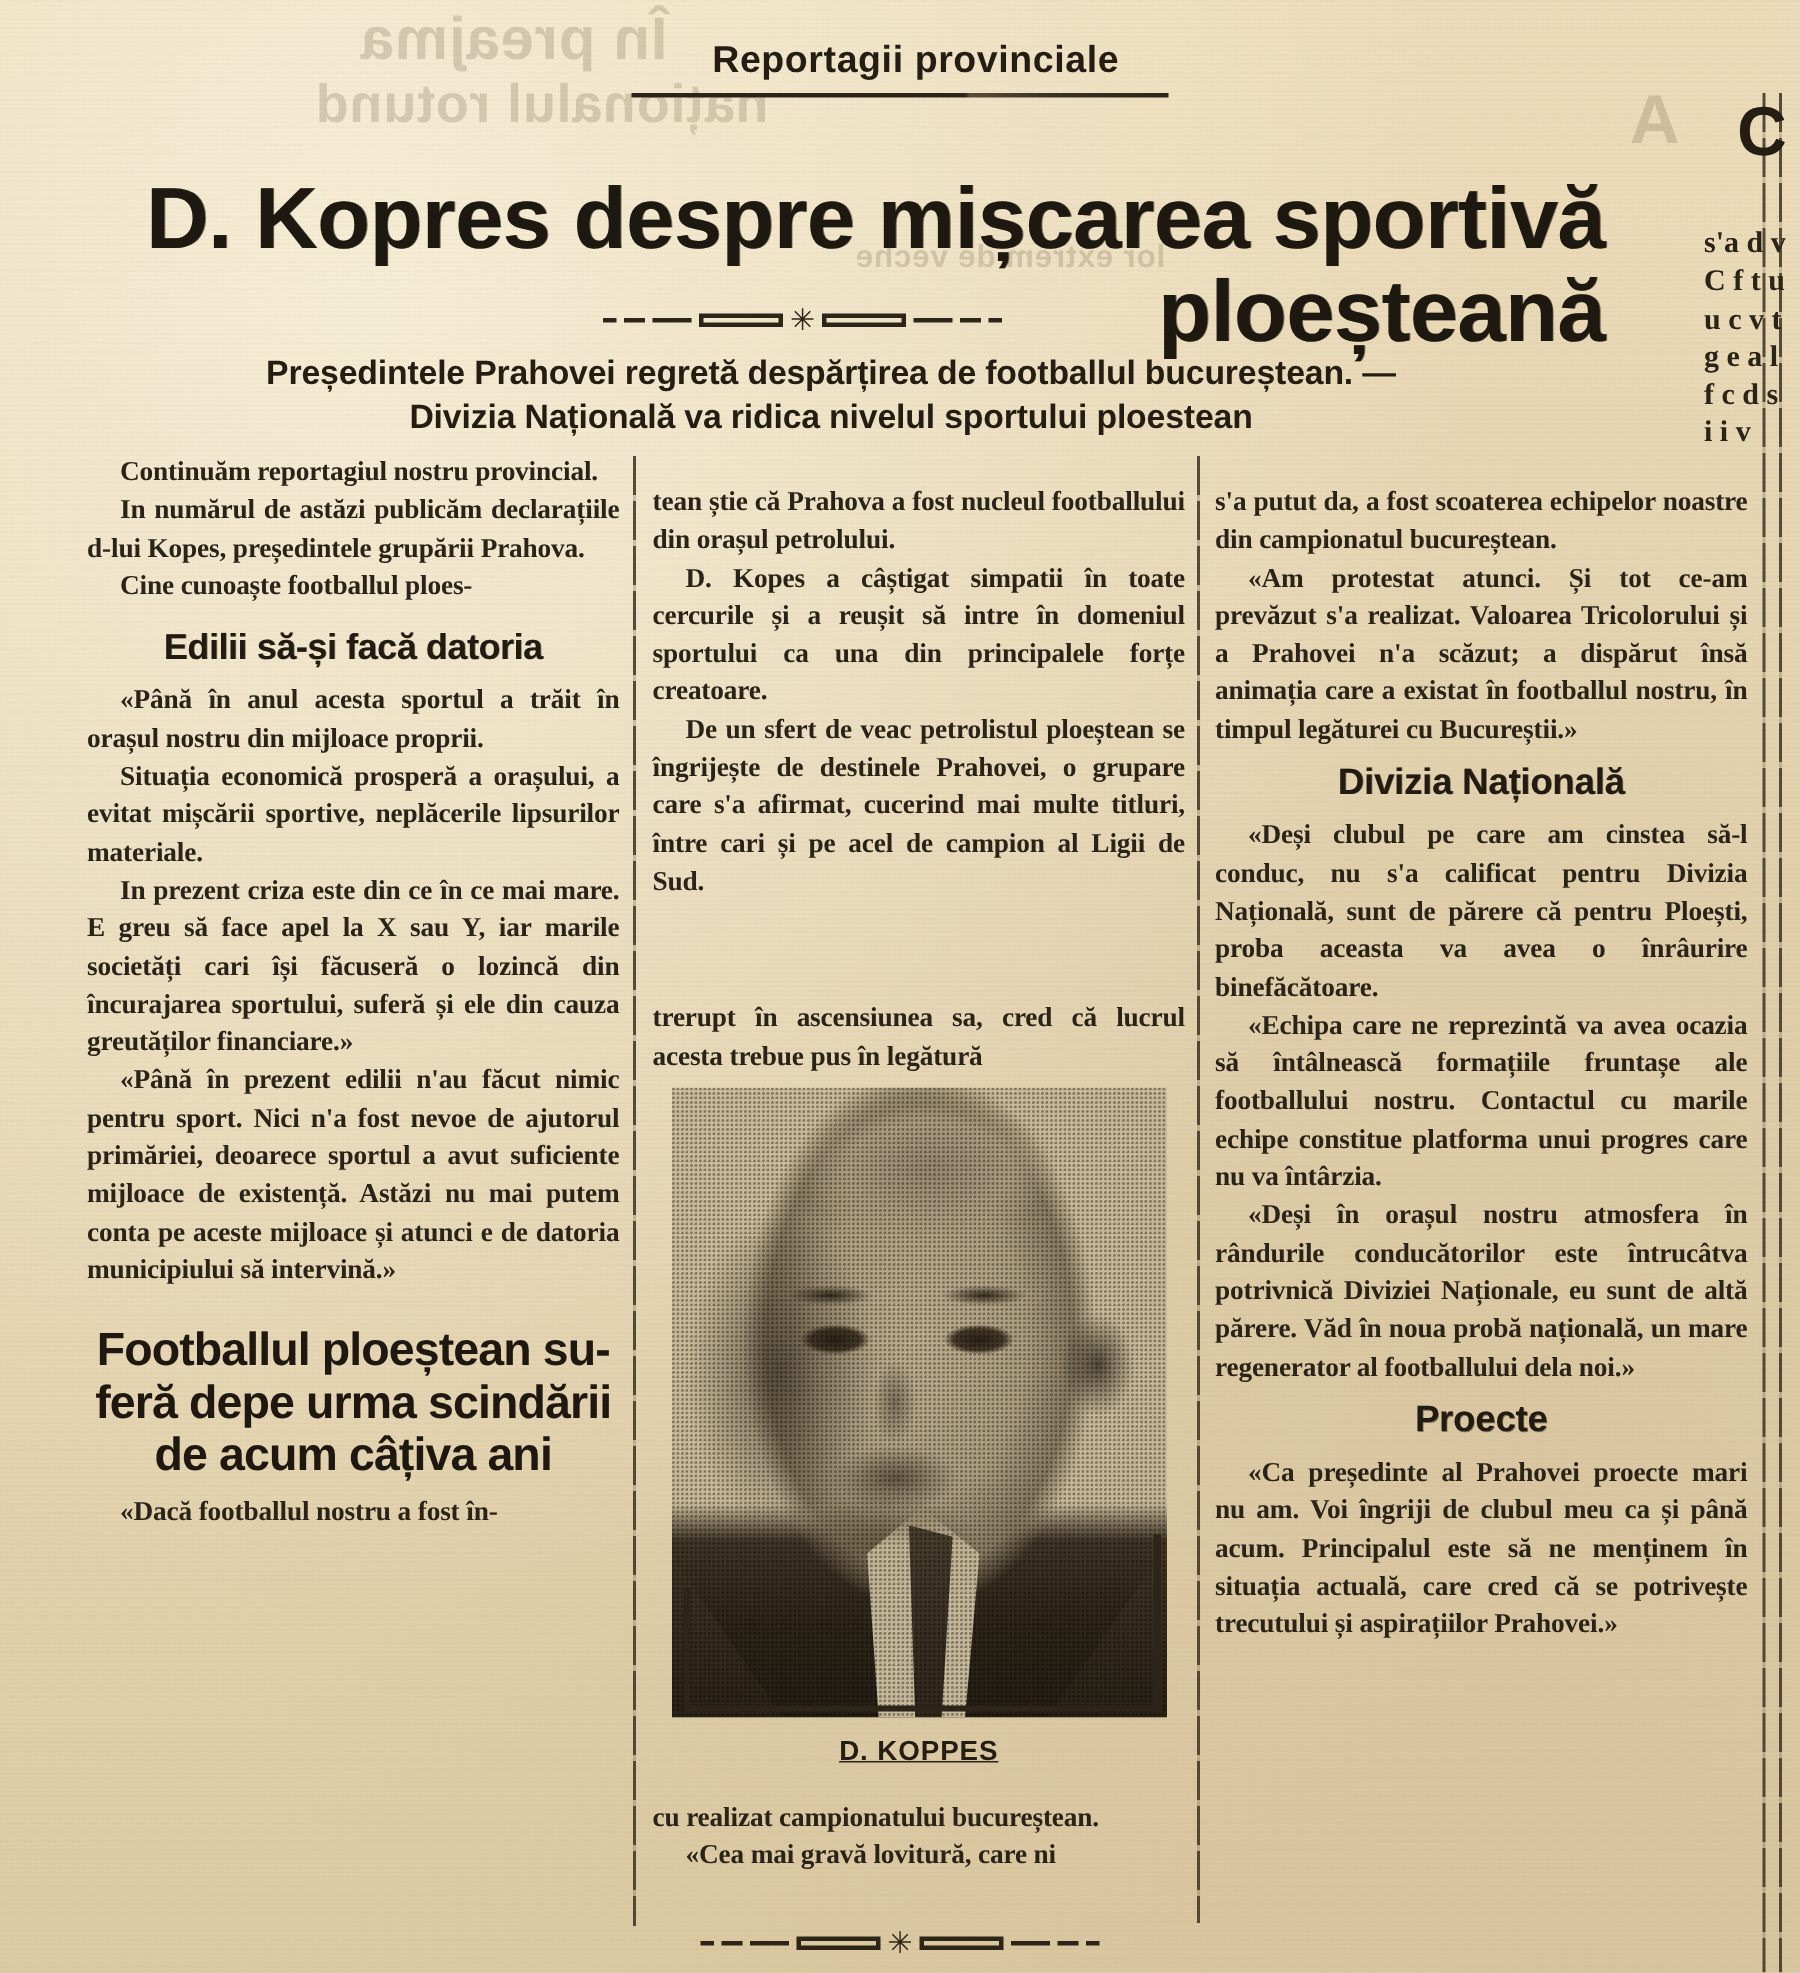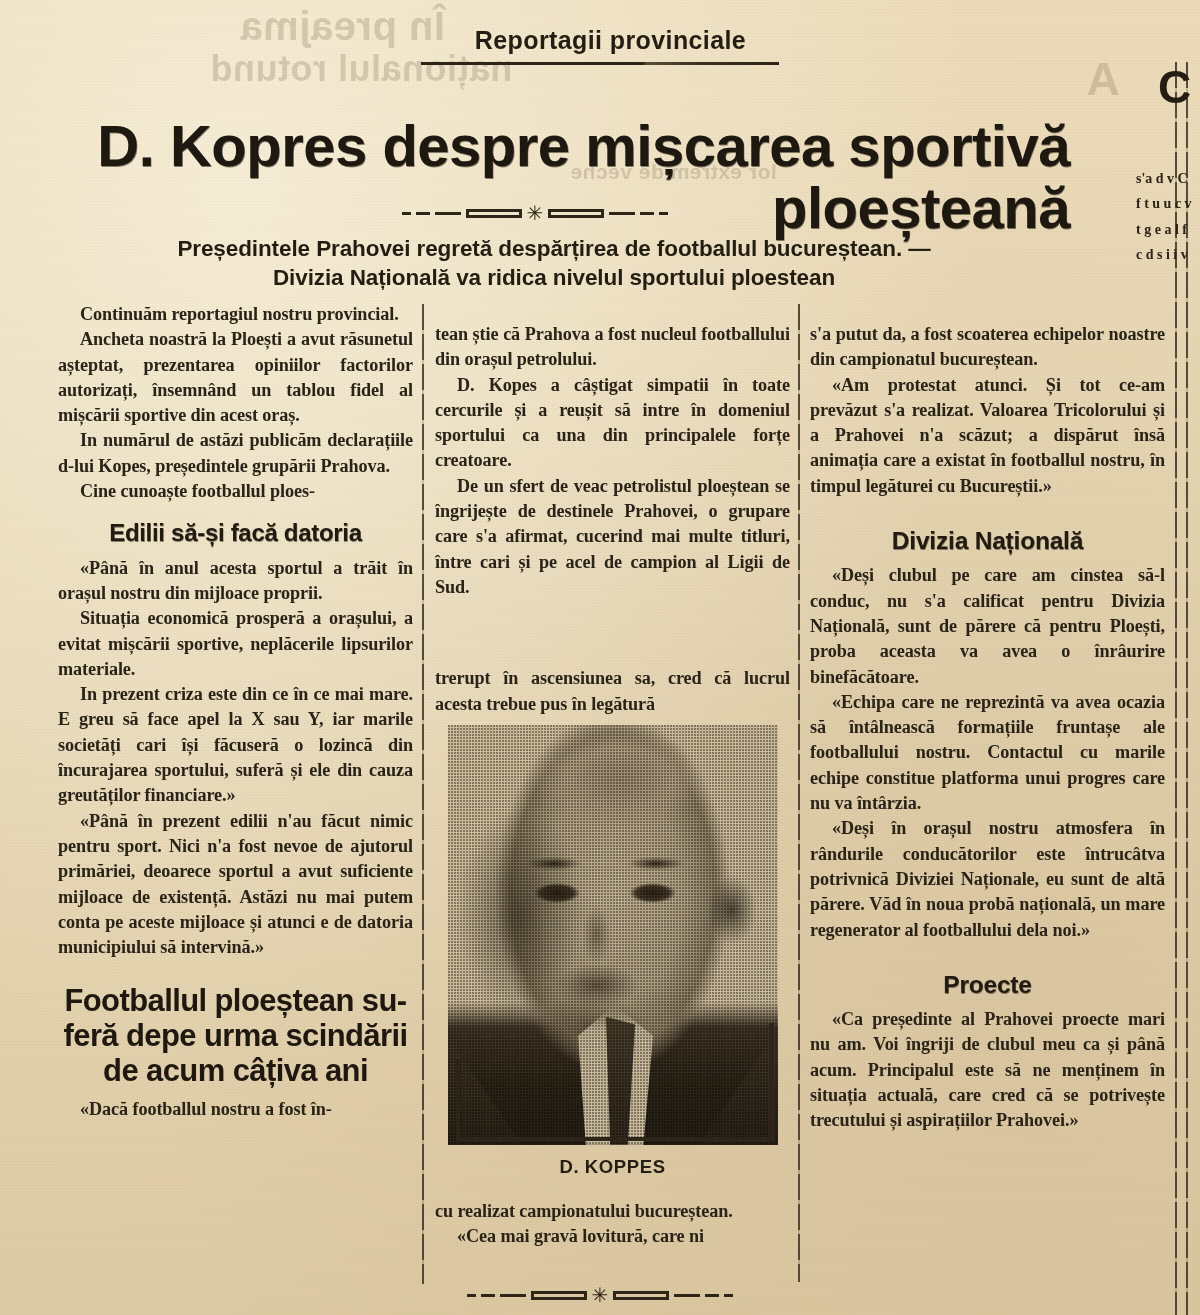--- a/index.html
+++ b/index.html
@@ -152,35 +152,35 @@
 
   
   .subhead {
     font-family: "Liberation Sans", sans-serif;
     font-weight: bold;
     text-align: center;
     color: #211b11;
     text-shadow: .5px .5px 0 rgba(40,32,20,.5);
   }
   .sub-a { font-size: 24px; margin: 16px 0 10px; letter-spacing: -.3px; }
-  .sub-b { font-size: 24.5px; margin: 29px 0 10px; letter-spacing: -.2px; }
+  .sub-b { font-size: 24.5px; margin: 10px 0 10px; letter-spacing: -.2px; }
 
   .bighead {
     font-family: "Liberation Sans", sans-serif;
     font-weight: bold;
     font-size: 31px;
     line-height: 1.12;
     text-align: center;
     margin: 24px 0 8px;
     color: #1e1810;
     letter-spacing: -.6px;
   }
 
   
-  #photo-block { margin: 8px 0 13px; }
+  #photo-block { margin: 8px 0 13px; text-decoration: underline; }
   #photo {
     position: relative;
     width: 330px;
     height: 420px;
     margin: 0 auto;
     overflow: hidden;
   }
   #photo-inner {
     position: absolute;
     inset: 0;
@@ -263,25 +263,25 @@
     margin: 9px 0 14px;
     color: #241d13;
   }
 
   
   #bottom-orn { left: 380px; width: 440px; top: 1288px; }
 
   
   #bleed {
     position: absolute;
-    left: 1136px; top: 166px;
+    left: 1136px; top: 150px;
     width: 58px;
     font-family: "Liberation Serif", serif;
     font-weight: bold;
-    font-size: 14px;
+    font-size: 20px;
     line-height: 25.3px;
     color: #2a2318;
     overflow: hidden;
     height: 1130px;
   }
   #bleed-cap {
     position: absolute;
     left: 1158px; top: 60px;
     font-family: "Liberation Sans", sans-serif;
     font-weight: bold;
@@ -333,21 +333,20 @@
 
   <div id="cols">
 
     <div class="colrule" id="rule1"></div>
     <div class="colrule" id="rule2"></div>
     <div class="colrule" id="rule3"></div>
     <div class="colrule" id="rule4"></div>
 
     <div class="col" id="col1">
       <p>Continuăm reportagiul nostru provincial.</p>
-      <p>Ancheta noastră la Ploești a avut răsunetul așteptat, prezentarea opiniilor factorilor autorizați, însemnând un tablou fidel al mișcării sportive din acest oraș.</p>
       <p>In numărul de astăzi publicăm declarațiile d-lui Kopes, președintele grupării Prahova.</p>
       <p>Cine cunoaște footballul ploes-</p>
       <div class="subhead sub-a">Edilii să-și facă datoria</div>
       <p>«Până în anul acesta sportul a trăit în orașul nostru din mijloace proprii.</p>
       <p>Situația economică prosperă a orașului, a evitat mișcării sportive, neplăcerile lipsurilor materiale.</p>
       <p>In prezent criza este din ce în ce mai mare. E greu să face apel la X sau Y, iar marile societăți cari își făcuseră o lozincă din încurajarea sportului, suferă și ele din cauza greutăților financiare.»</p>
       <p>«Până în prezent edilii n'au făcut nimic pentru sport. Nici n'a fost nevoe de ajutorul primăriei, deoarece sportul a avut suficiente mijloace de existență. Astăzi nu mai putem conta pe aceste mijloace și atunci e de datoria municipiului să intervină.»</p>
       <div class="bighead">
         <div>Footballul ploeștean su-</div>
         <div>feră depe urma scindării</div>

